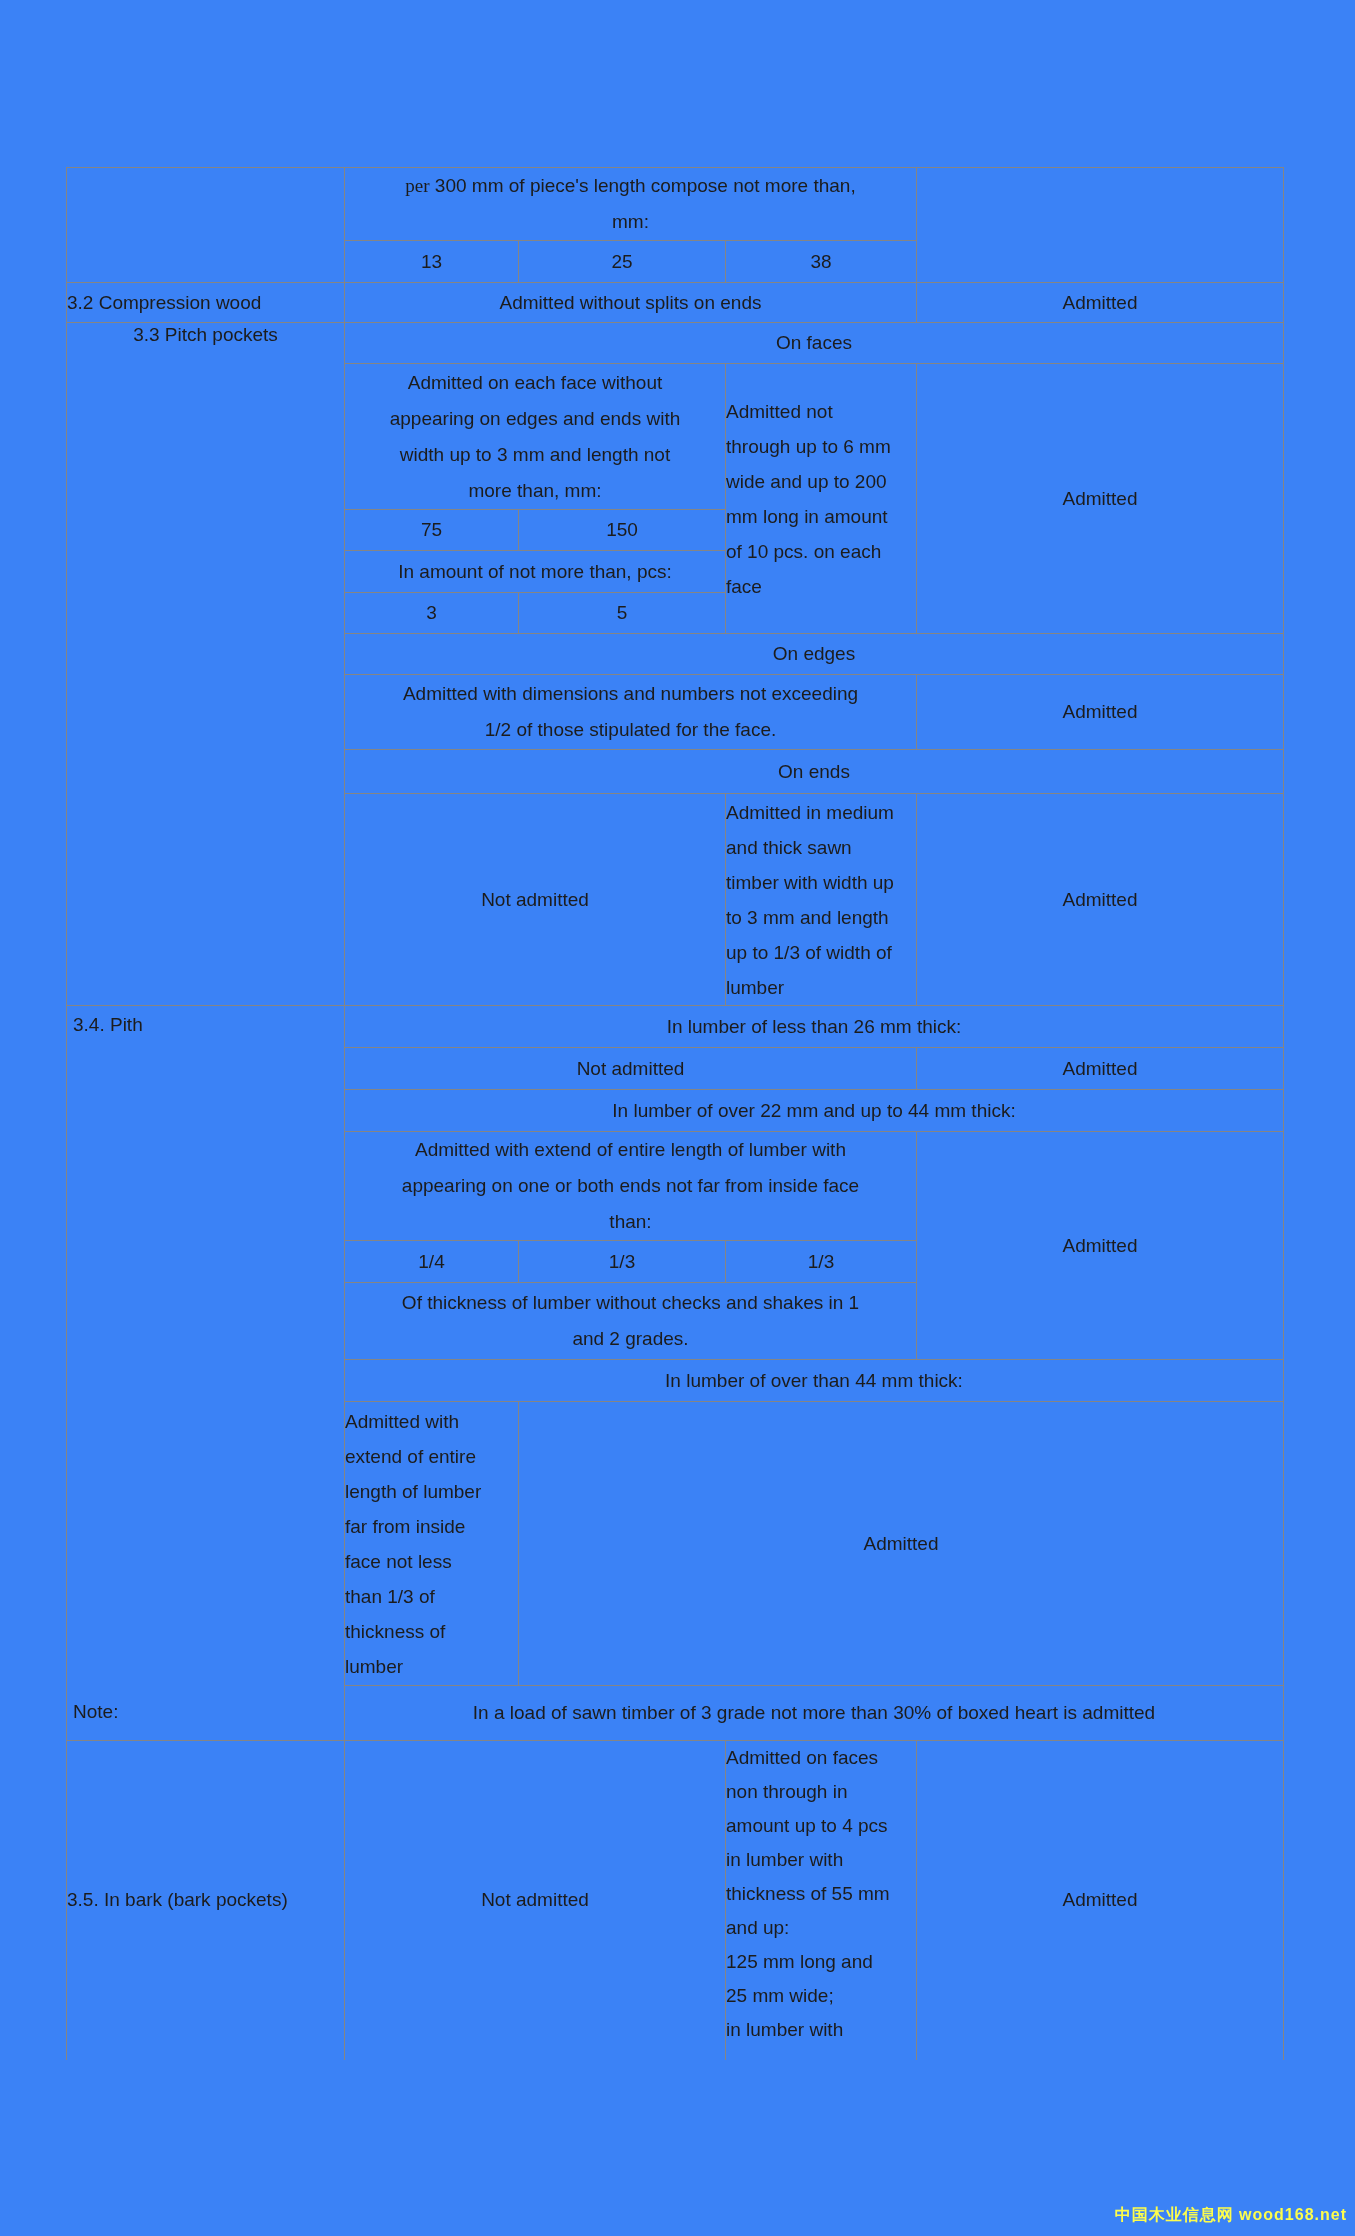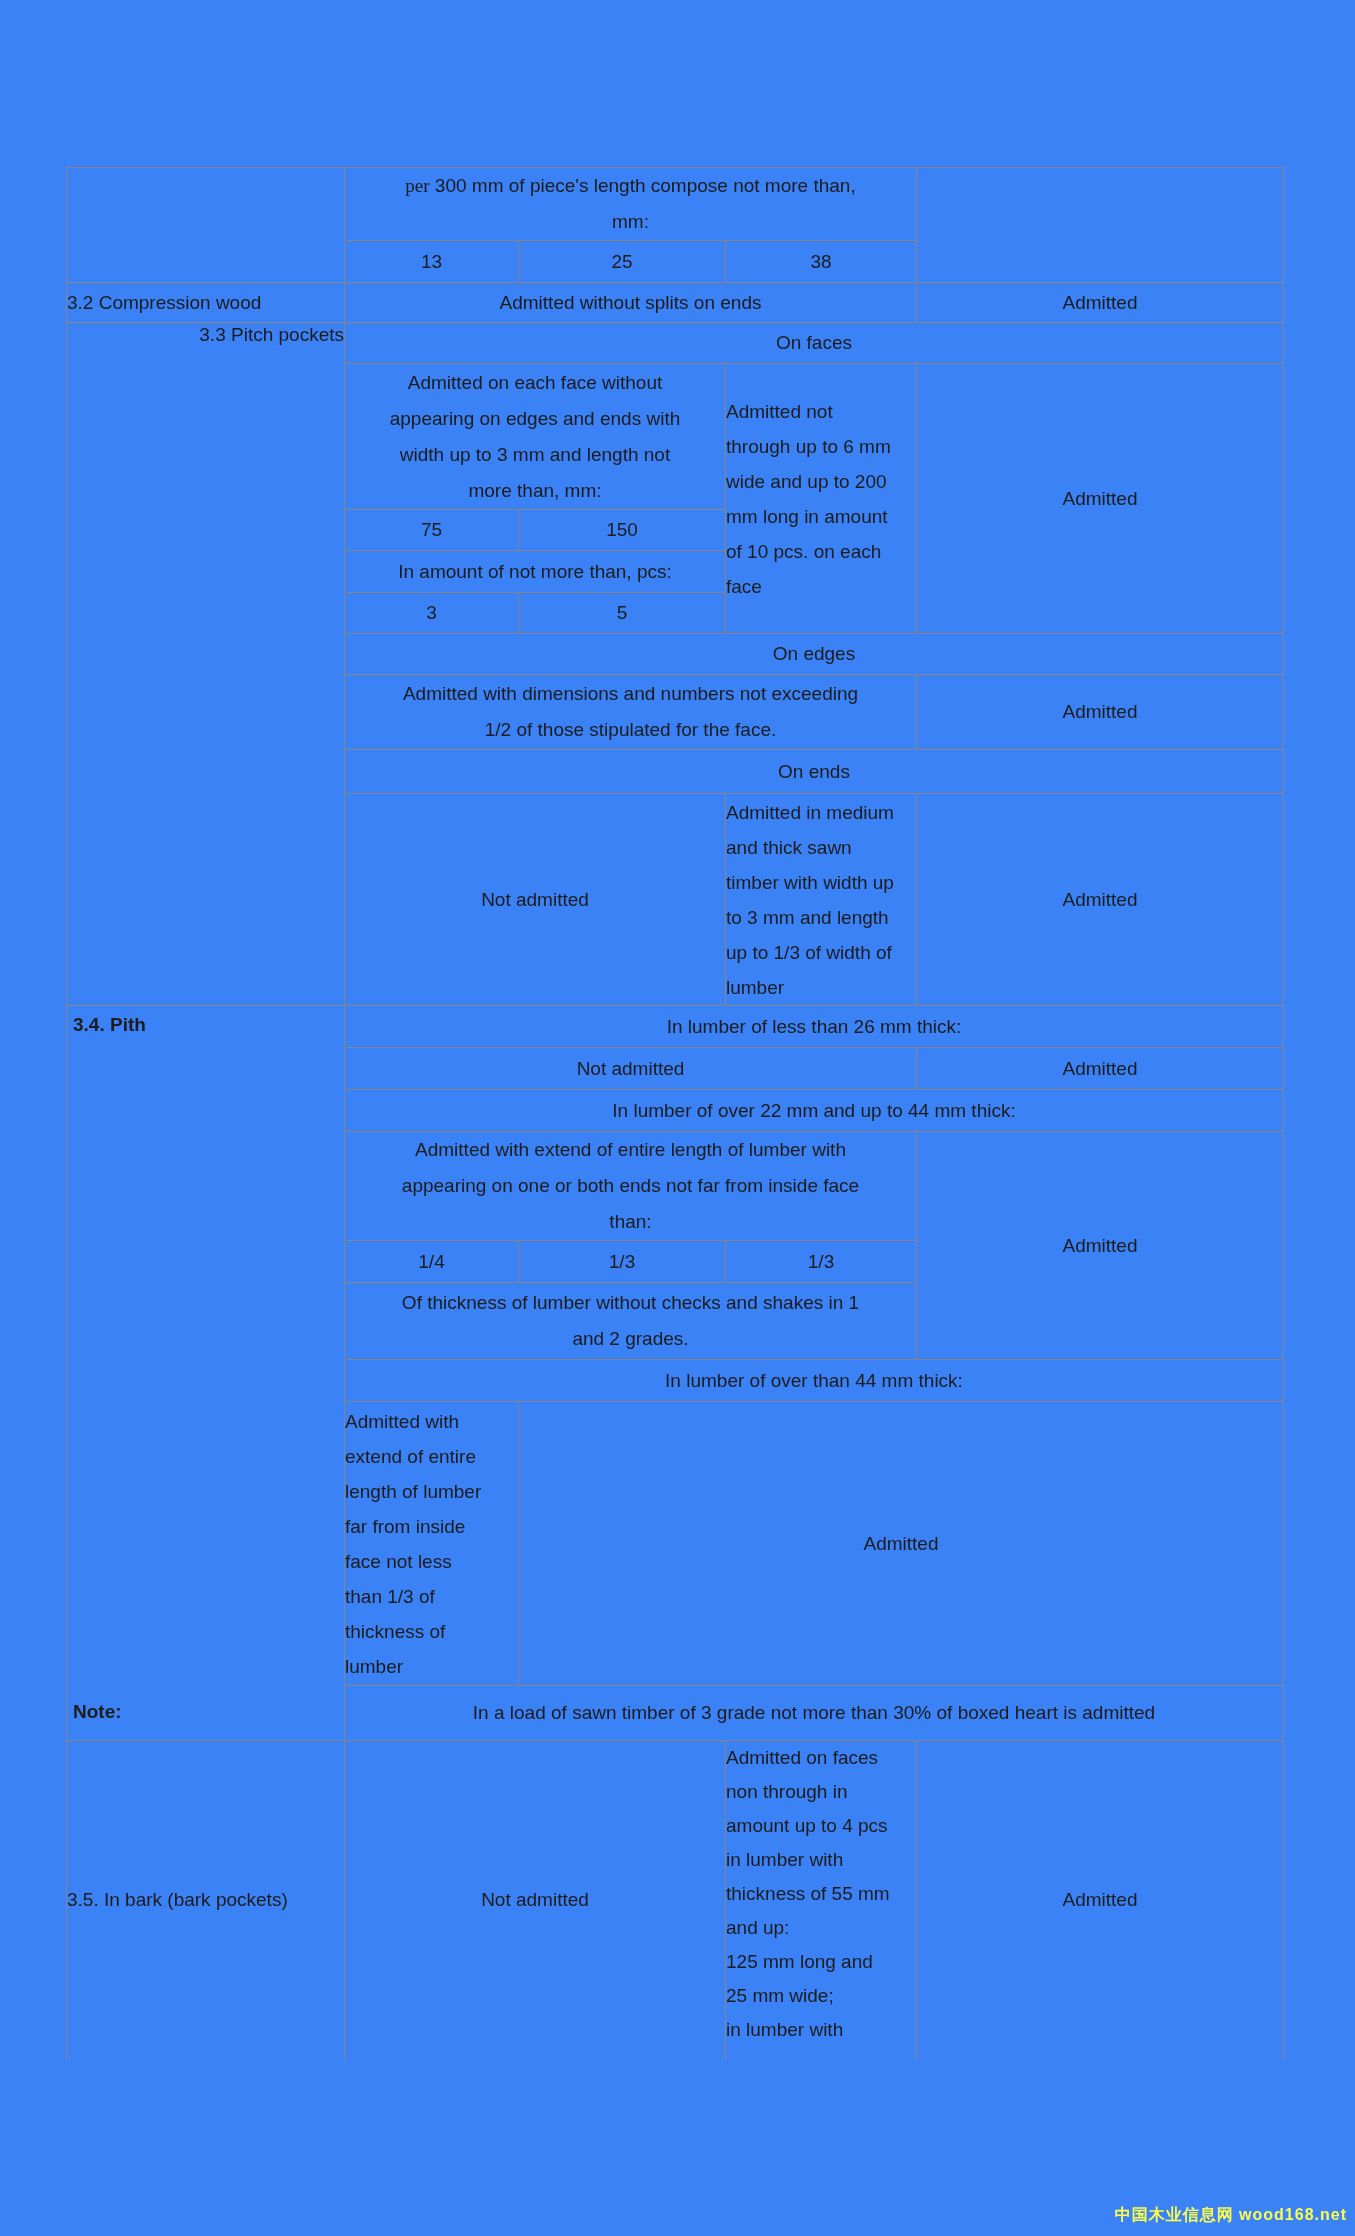--- a/index.html
+++ b/index.html
@@ -32,28 +32,28 @@
     text-align:left;vertical-align:middle;
     line-height:35px;white-space:pre-line;
     padding:0 3px 0 5px;
   }
   
   td.h{
     text-align:left;vertical-align:middle;
     padding:0 4px 0 6px;line-height:24px;
   }
   td.h-top{
-    text-align:right;vertical-align:top;
+    text-align:center;vertical-align:top;
     padding:7px 4px 0 6px;line-height:24px;
   }
   
   td.h-spread{text-align:left;vertical-align:top;padding:0;}
   td.h-spread .spread{
     display:flex;flex-direction:column;justify-content:space-between;
-    height:722px;padding:7px 4px 4px 6px;box-sizing:border-box;line-height:24px;font-weight:bold;
+    height:722px;padding:7px 4px 4px 6px;box-sizing:border-box;line-height:24px;
   }
   
   tr.cut td{border-bottom:none;margin-top:12px;}
   td.mid-cut{
     text-align:left;vertical-align:top;
     line-height:34px;white-space:pre-line;
     padding:5px 3px 0 5px;
   }
   
   td.dbl{border-top:3px double #8f8f8f;text-align:center;}

